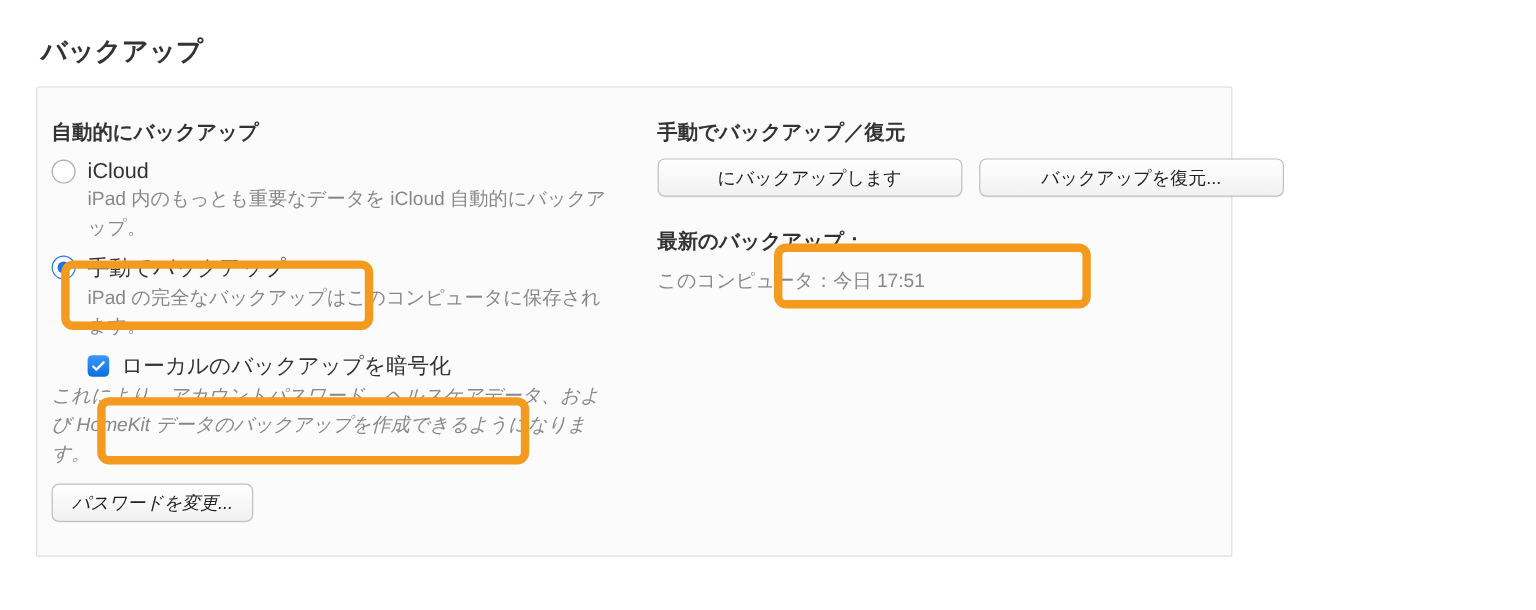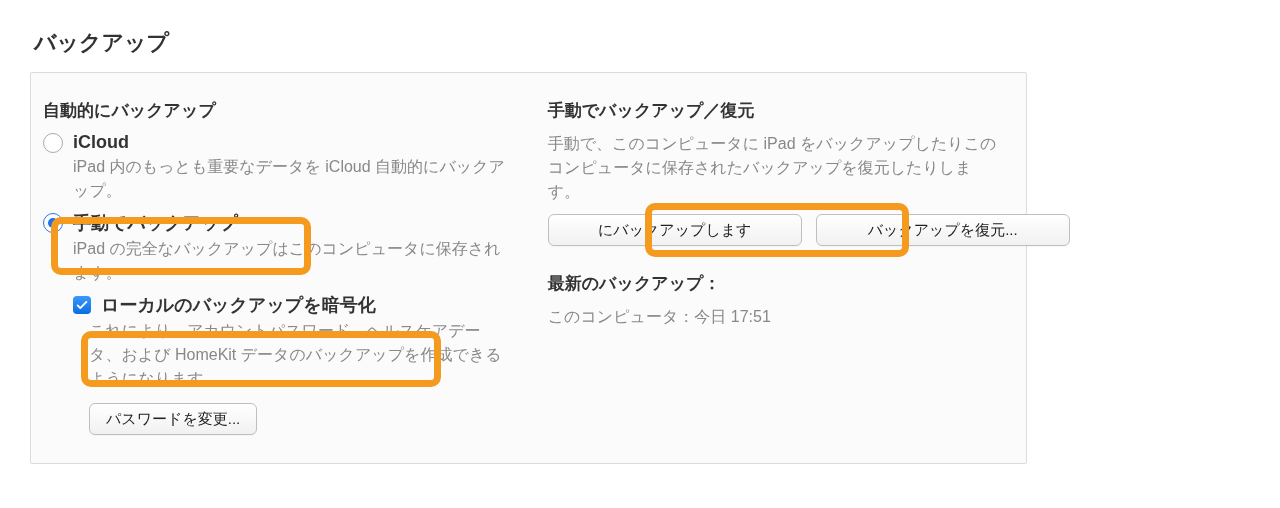--- a/index.html
+++ b/index.html
@@ -45,32 +45,31 @@
   .desc {
     font-size: 16px;
     color: #888;
     line-height: 1.5;
     margin: 2px 0 8px 0;
   }
 
   
   .opt {
     margin: 6px 0 2px 0;
-    font-weight: bold;
   }
   .opt-row {
     display: flex;
     align-items: center;
     gap: 10px;
   }
   .opt-indent {
     margin-left: 30px;
   }
   .higher-indent {
-    margin-left: 46px; 
+    font-style: italic;
   }
   .opt-label {
     font-size: 18px;
     color: #333;
   }
 
   
   .radio {
     width: 20px;
     height: 20px;
@@ -186,21 +185,20 @@
       </div>
       <div class="desc higher-indent">これにより、アカウントパスワード、ヘルスケアデータ、および HomeKit データのバックアップを作成できるようになります。</div>
 
       <div class="change-pw-row higher-indent">
         <span class="btn">パスワードを変更...</span>
       </div>
     </div>
 
     <div class="col col-right">
       <div class="subhead">手動でバックアップ／復元</div>
-      <div class="desc pad-top-sm">手動で、このコンピュータに iPad をバックアップしたりこのコンピュータに保存されたバックアップを復元したりします。</div>
 
       <div class="btn-row">
         <span class="btn btn-wide">にバックアップします</span>
         <span class="btn btn-wide">バックアップを復元...</span>
       </div>
 
       <div class="latest-block">
         <div class="subhead" style="font-weight:700;">最新のバックアップ：</div>
         <div class="desc">このコンピュータ：今日 17:51</div>
       </div>

